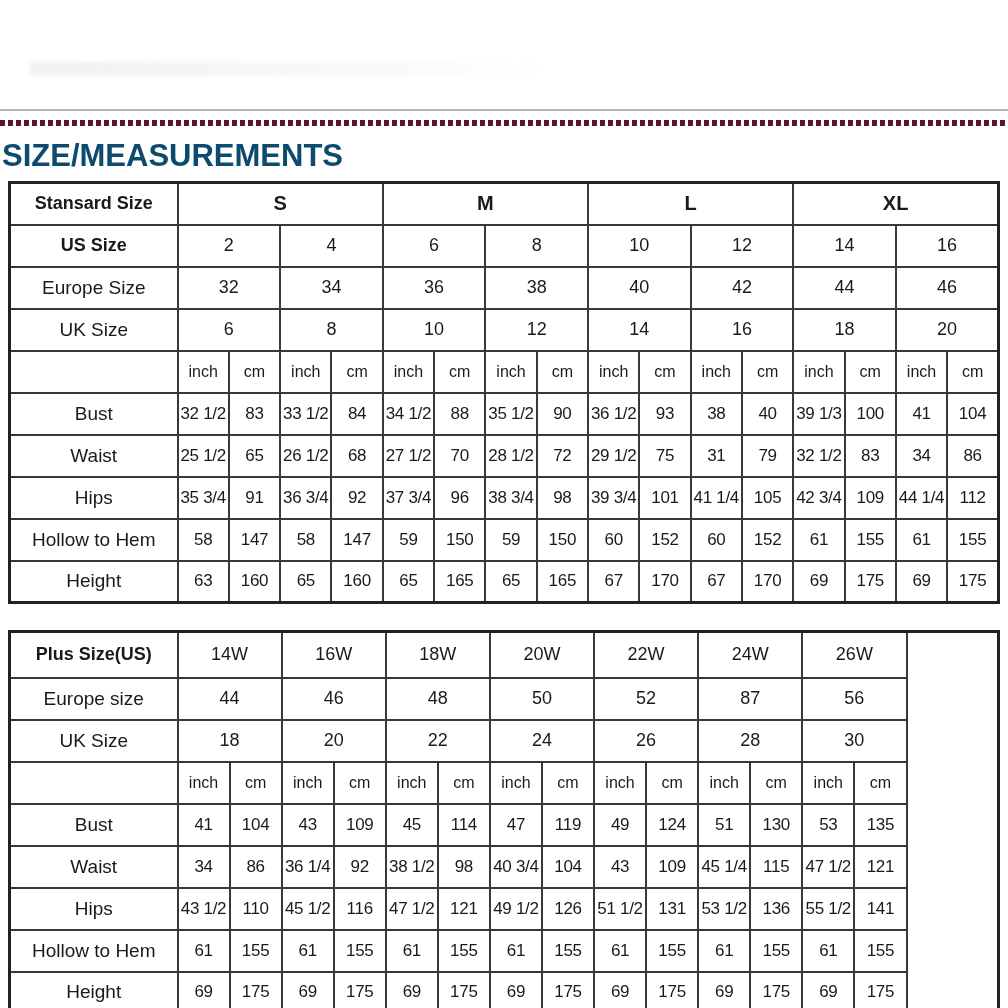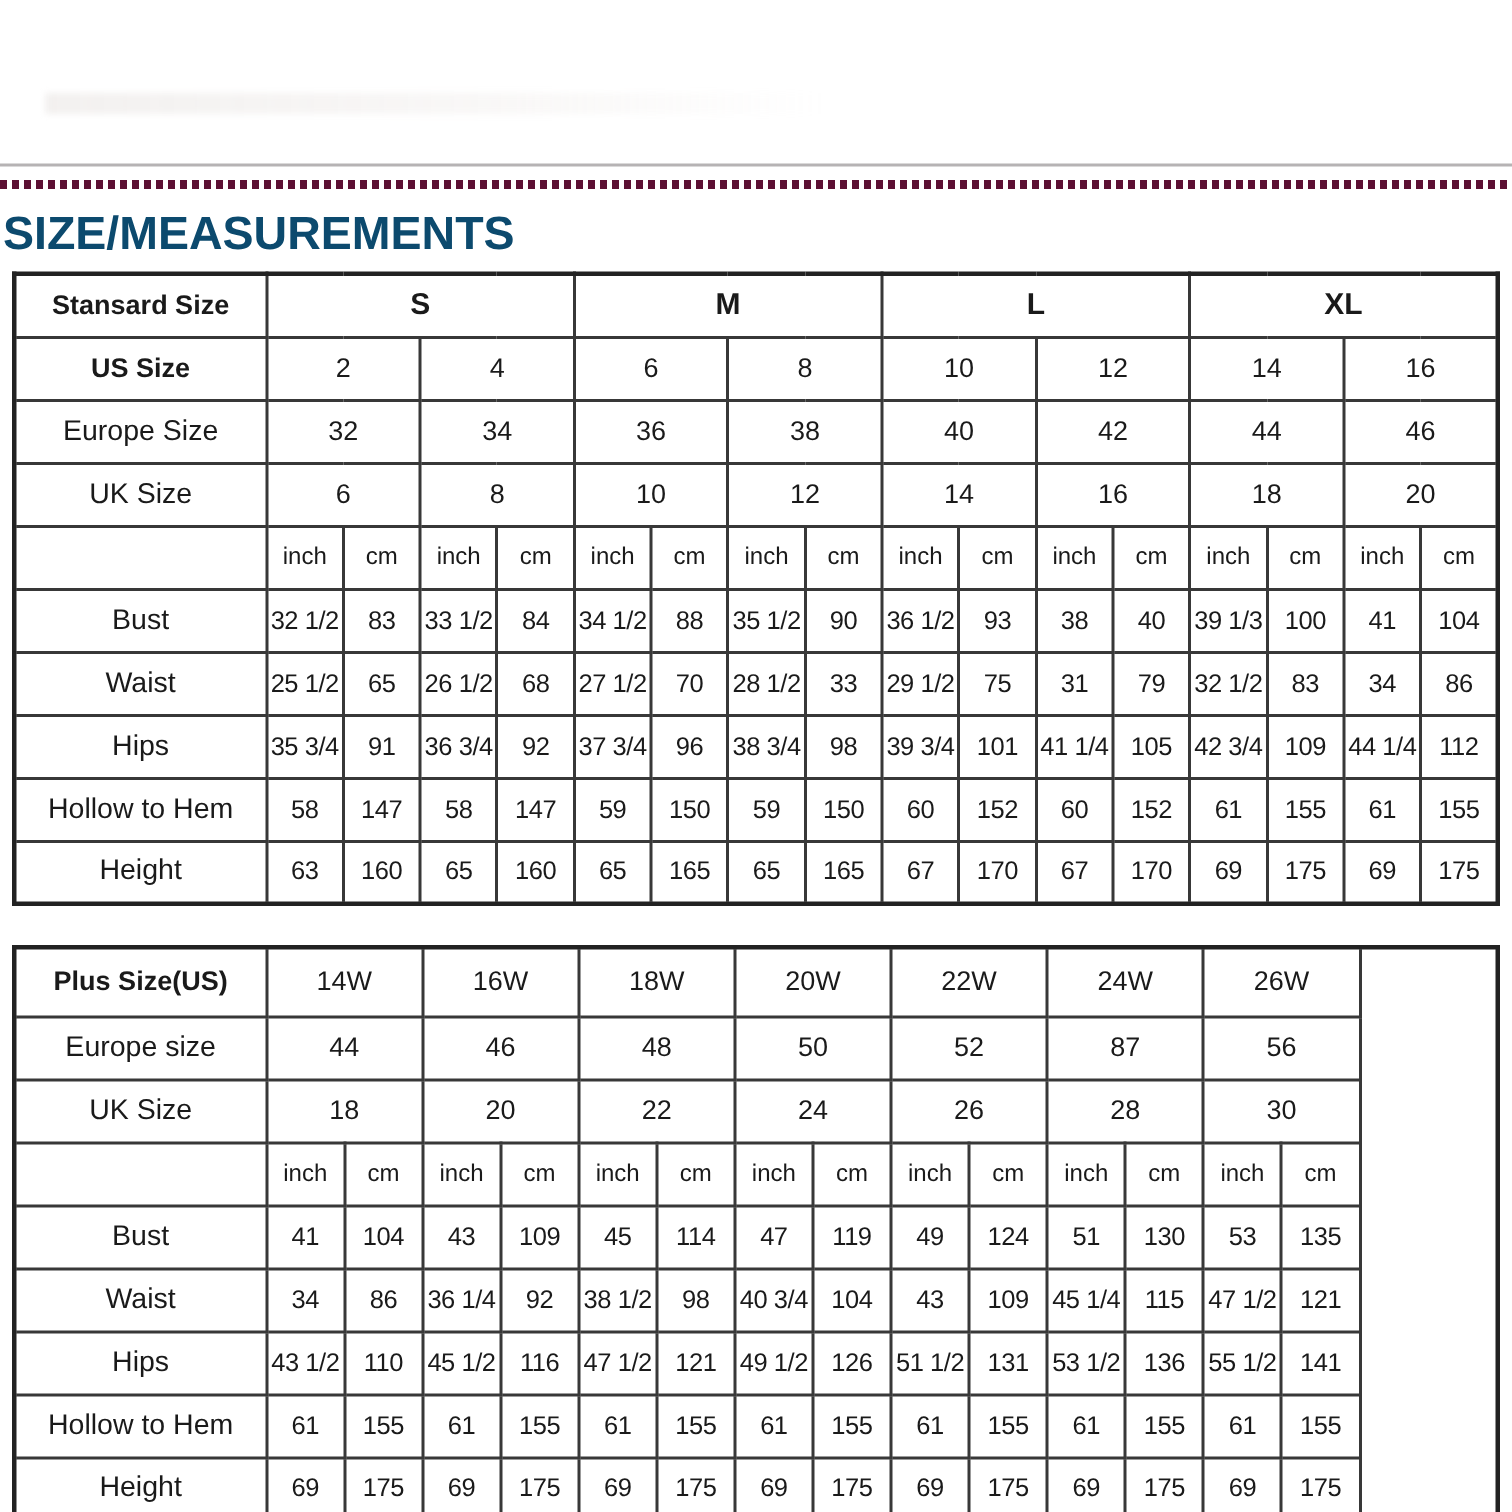--- a/index.html
+++ b/index.html
@@ -139,21 +139,21 @@
       </tr>
       <tr>
         <th class="rowlabel">Waist</th>
         <td class="val">25 1/2</td>
         <td class="val">65</td>
         <td class="val">26 1/2</td>
         <td class="val">68</td>
         <td class="val">27 1/2</td>
         <td class="val">70</td>
         <td class="val">28 1/2</td>
-        <td class="val">33</td>
+        <td class="val">72</td>
         <td class="val">29 1/2</td>
         <td class="val">75</td>
         <td class="val">31</td>
         <td class="val">79</td>
         <td class="val">32 1/2</td>
         <td class="val">83</td>
         <td class="val">34</td>
         <td class="val">86</td>
       </tr>
       <tr>

